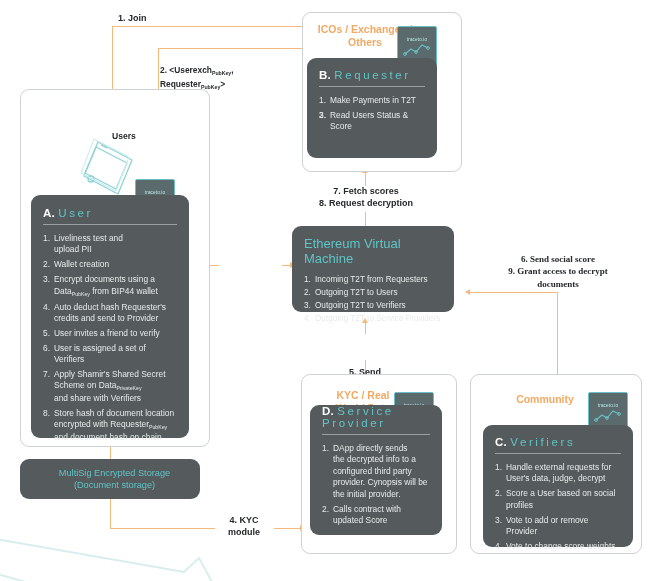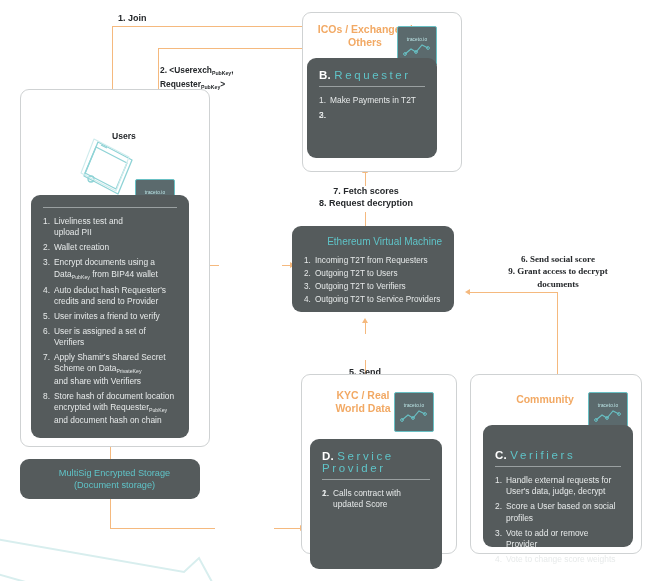--- a/index.html
+++ b/index.html
@@ -125,22 +125,22 @@
     position:absolute;
     color:#5fc4c8;
     font-size:9.2px;
     line-height:12.5px;
     text-align:center;
     white-space:pre-line;
     width:100%;
   }
   .evm-title{
     color:#5fc4c8;
-    font-size:10px;
-    text-align:right;
+    font-size:13px;
+    text-align:left;
     margin:0 0 8px 0;
   }
   svg{display:block;}
 </style>
 </head>
 <body>
 
 <div id="stage">
 
   <svg style="position:absolute;left:-6px;top:520px;" width="260" height="70">
@@ -185,20 +185,22 @@
     <span>2. &lt;Userexch</span><sub>PubKey</sub><span>, Requester</span><sub>PubKey</sub><span>&gt;</span>
   </div>
 
   <div class="flow-label" style="left:291px;top:185px;width:150px;">7. Fetch scores
 8. Request decryption</div>
   <div class="flow-label" style="left:325px;top:333px;width:80px;margin-top:33px;">5. Send
 KYC score</div>
   <div class="flow-label" style="left:470px;top:253px;width:176px;font-family:Liberation Serif, serif;">6. Send social score
 9. Grant access to decrypt
 documents</div>
+  <div class="flow-label" style="left:213px;top:514px;width:62px;">4. KYC
+module</div>
 
   <div class="outer-card" style="left:20px;top:89px;width:190px;top:89px;height:358px;"></div>
 
   <div class="users-label" style="left:84px;top:131px;margin-left:28px;">Users</div>
 
   <svg style="position:absolute;left:72px;top:138px;" width="72" height="62">
     <g fill="none" stroke="#8fd3d6" stroke-width="1.3" stroke-linejoin="round">
       <path d="M26 4 L60 22 L46 56 L12 38 Z"></path>
       <path d="M24 9 L55 25 L44 51 L13 35 Z"></path>
       <circle cx="19" cy="41" r="3"></circle>
@@ -213,20 +215,24 @@
     <div class="wm">traceto.io</div>
     <svg width="28" height="13">
       <polyline points="2,11 8,6 13,9 19,2 25,5" fill="none" stroke="#68c0c4" stroke-width="1.1"></polyline>
       <circle cx="2" cy="11" r="1.4" fill="none" stroke="#68c0c4" stroke-width="1"></circle>
       <circle cx="13" cy="9" r="1.4" fill="none" stroke="#68c0c4" stroke-width="1"></circle>
       <circle cx="25" cy="5" r="1.4" fill="none" stroke="#68c0c4" stroke-width="1"></circle>
     </svg>
   </div>
 
   <div class="dark-card" style="left:31px;top:195px;width:158px;height:243px;padding:12px 12px 10px 12px;">
+    <div class="card-head">
+      <span>A.</span>
+      <span class="nm">User</span>
+    </div>
     <div class="rule"></div>
     <ol class="items">
       <li><span class="num">1.</span><span>Liveliness test and
 upload PII</span></li>
       <li><span class="num">2.</span><span>Wallet creation</span></li>
       <li><span class="num">3.</span><span>Encrypt documents using a
 Data<sub>PubKey</sub> from BIP44 wallet</span></li>
       <li><span class="num">4.</span><span>Auto deduct hash Requester's
 credits and send to Provider</span></li>
       <li><span class="num">5.</span><span>User invites a friend to verify</span></li>
@@ -261,21 +267,21 @@
 
   <div class="dark-card" style="left:307px;top:58px;width:130px;height:100px;padding:11px 12px 10px 12px;">
     <div class="card-head">
       <span>B.</span>
       <span class="nm">Requester</span>
     </div>
     <div class="rule"></div>
     <ol class="items">
       <li><span class="num">1.</span><span>Make Payments in T2T</span></li>
       <li><span class="num">2.</span></li>
-      <li><span class="num">3.</span></li>
+      <li><span class="num">3.</span><span>Read Users Status &amp; Score</span></li>
     </ol>
   </div>
 
   <div class="dark-card" style="left:292px;top:226px;width:162px;height:86px;padding:10px 12px;">
     <div class="evm-title">Ethereum Virtual Machine</div>
     <ol class="items" style="font-size:8.2px;line-height:11px;">
       <li style="margin-bottom:2px;"><span class="num">1.</span><span>Incoming T2T from Requesters</span></li>
       <li style="margin-bottom:2px;"><span class="num">2.</span><span>Outgoing T2T to Users</span></li>
       <li style="margin-bottom:2px;"><span class="num">3.</span><span>Outgoing T2T to Verifiers</span></li>
       <li style="margin-bottom:2px;"><span class="num">4.</span><span>Outgoing T2T to Service Providers</span></li>
@@ -289,47 +295,51 @@
   <div class="logo" style="left:394px;top:392px;">
     <div class="wm">traceto.io</div>
     <svg width="28" height="13">
       <polyline points="2,11 8,6 13,9 19,2 25,5" fill="none" stroke="#68c0c4" stroke-width="1.1"></polyline>
       <circle cx="2" cy="11" r="1.4" fill="none" stroke="#68c0c4" stroke-width="1"></circle>
       <circle cx="13" cy="9" r="1.4" fill="none" stroke="#68c0c4" stroke-width="1"></circle>
       <circle cx="25" cy="5" r="1.4" fill="none" stroke="#68c0c4" stroke-width="1"></circle>
     </svg>
   </div>
 
-  <div class="dark-card" style="left:310px;top:439px;width:132px;height:130px;padding:11px 12px 10px 12px;">
+  <div class="dark-card" style="left:310px;top:405px;width:132px;height:130px;padding:0 12px 10px 12px;">
     <div class="card-head">
       <span>D.</span>
       <span class="nm">Service Provider</span>
     </div>
     <div class="rule"></div>
     <ol class="items">
-      <li><span class="num">1.</span></li>
+      <li><span class="num">1.</span><span>DApp directly sends
+the decrypted info to a
+configured third party
+provider. Cynopsis will be
+the initial provider.</span></li>
       <li><span class="num">2.</span><span>Calls contract with
 updated Score</span></li>
     </ol>
   </div>
 
   <div class="outer-card" style="left:470px;top:374px;width:172px;height:180px;"></div>
   <div class="zone-title" style="left:500px;top:393px;width:90px;">Community</div>
 
   <div class="logo" style="left:588px;top:392px;">
     <div class="wm">traceto.io</div>
     <svg width="28" height="13">
       <polyline points="2,11 8,6 13,9 19,2 25,5" fill="none" stroke="#68c0c4" stroke-width="1.1"></polyline>
       <circle cx="2" cy="11" r="1.4" fill="none" stroke="#68c0c4" stroke-width="1"></circle>
       <circle cx="13" cy="9" r="1.4" fill="none" stroke="#68c0c4" stroke-width="1"></circle>
       <circle cx="25" cy="5" r="1.4" fill="none" stroke="#68c0c4" stroke-width="1"></circle>
     </svg>
   </div>
 
-  <div class="dark-card" style="left:483px;top:425px;width:150px;height:122px;padding:24px 12px 10px 12px;">
+  <div class="dark-card" style="left:483px;top:425px;width:150px;height:122px;padding:11px 12px 10px 12px;">
     <div class="card-head">
       <span>C.</span>
       <span class="nm">Verifiers</span>
     </div>
     <div class="rule"></div>
     <ol class="items">
       <li><span class="num">1.</span><span>Handle external requests for
 User's data, judge, decrypt</span></li>
       <li><span class="num">2.</span><span>Score a User based on social
 profiles</span></li>

